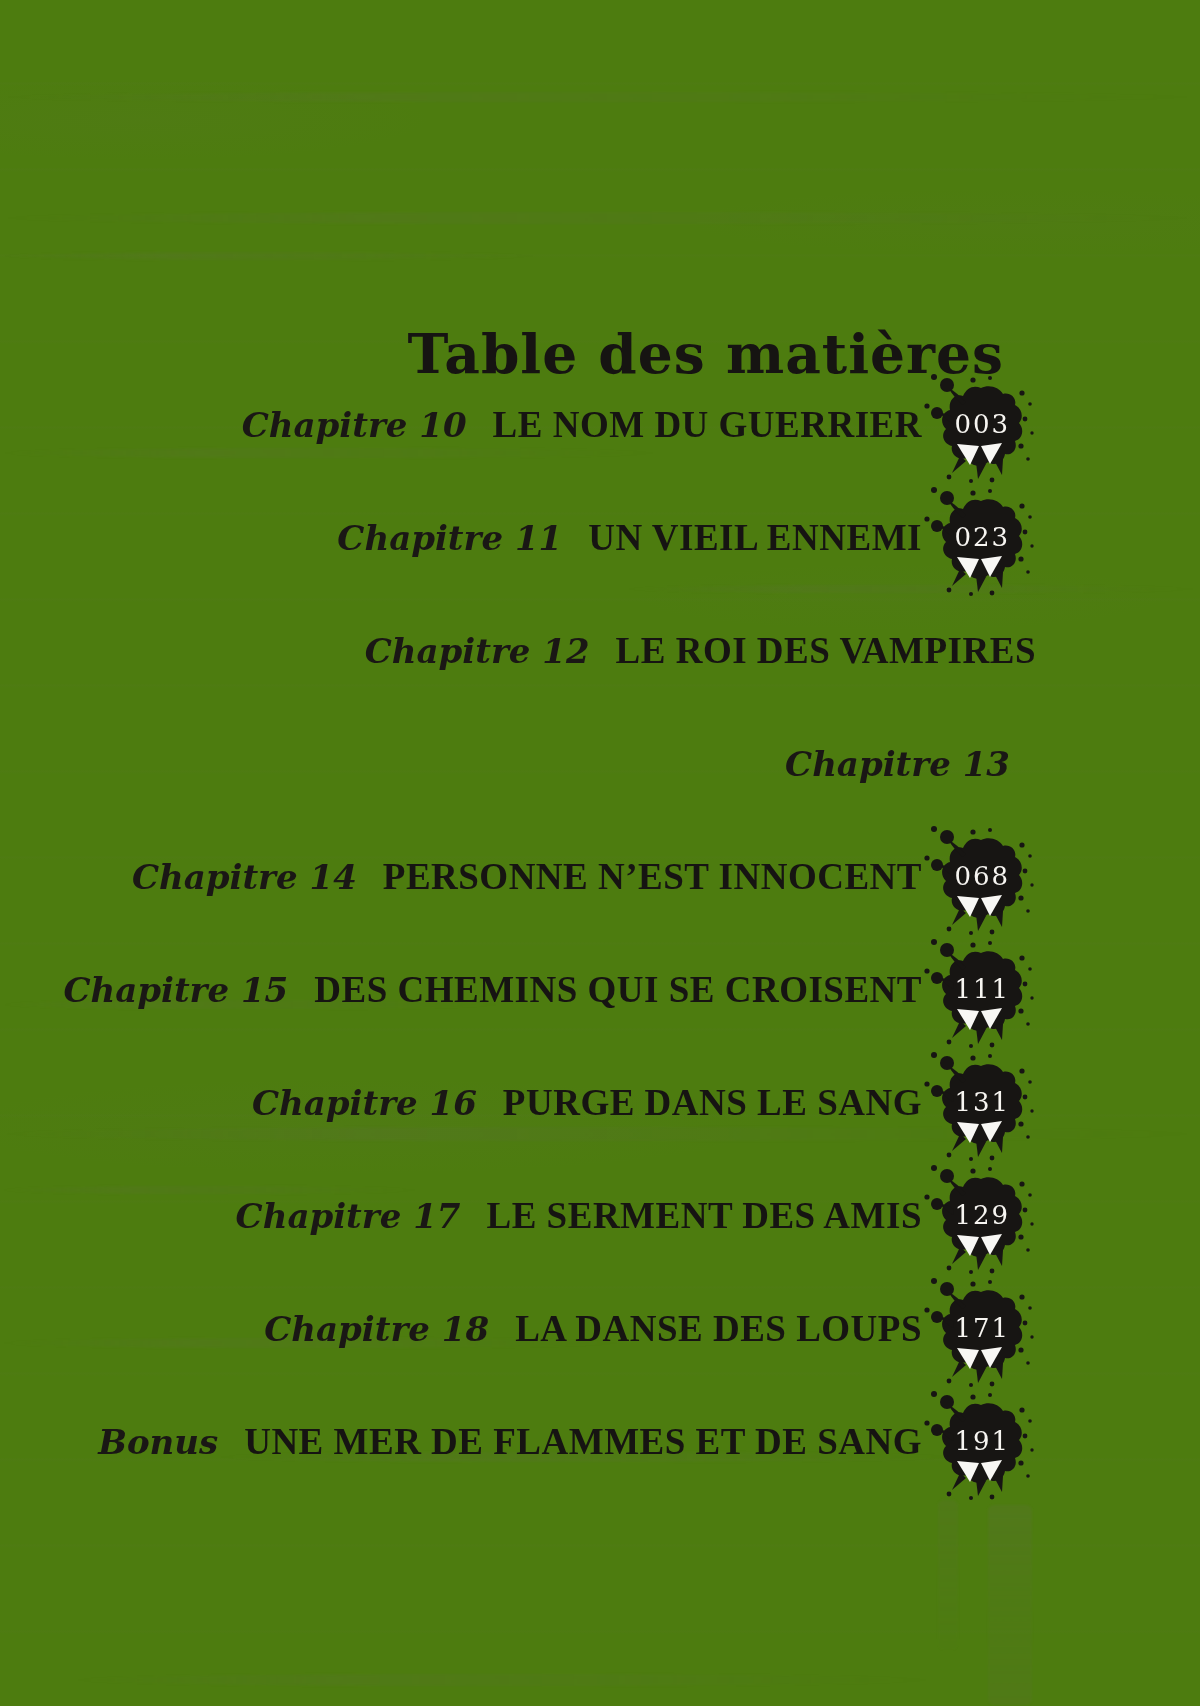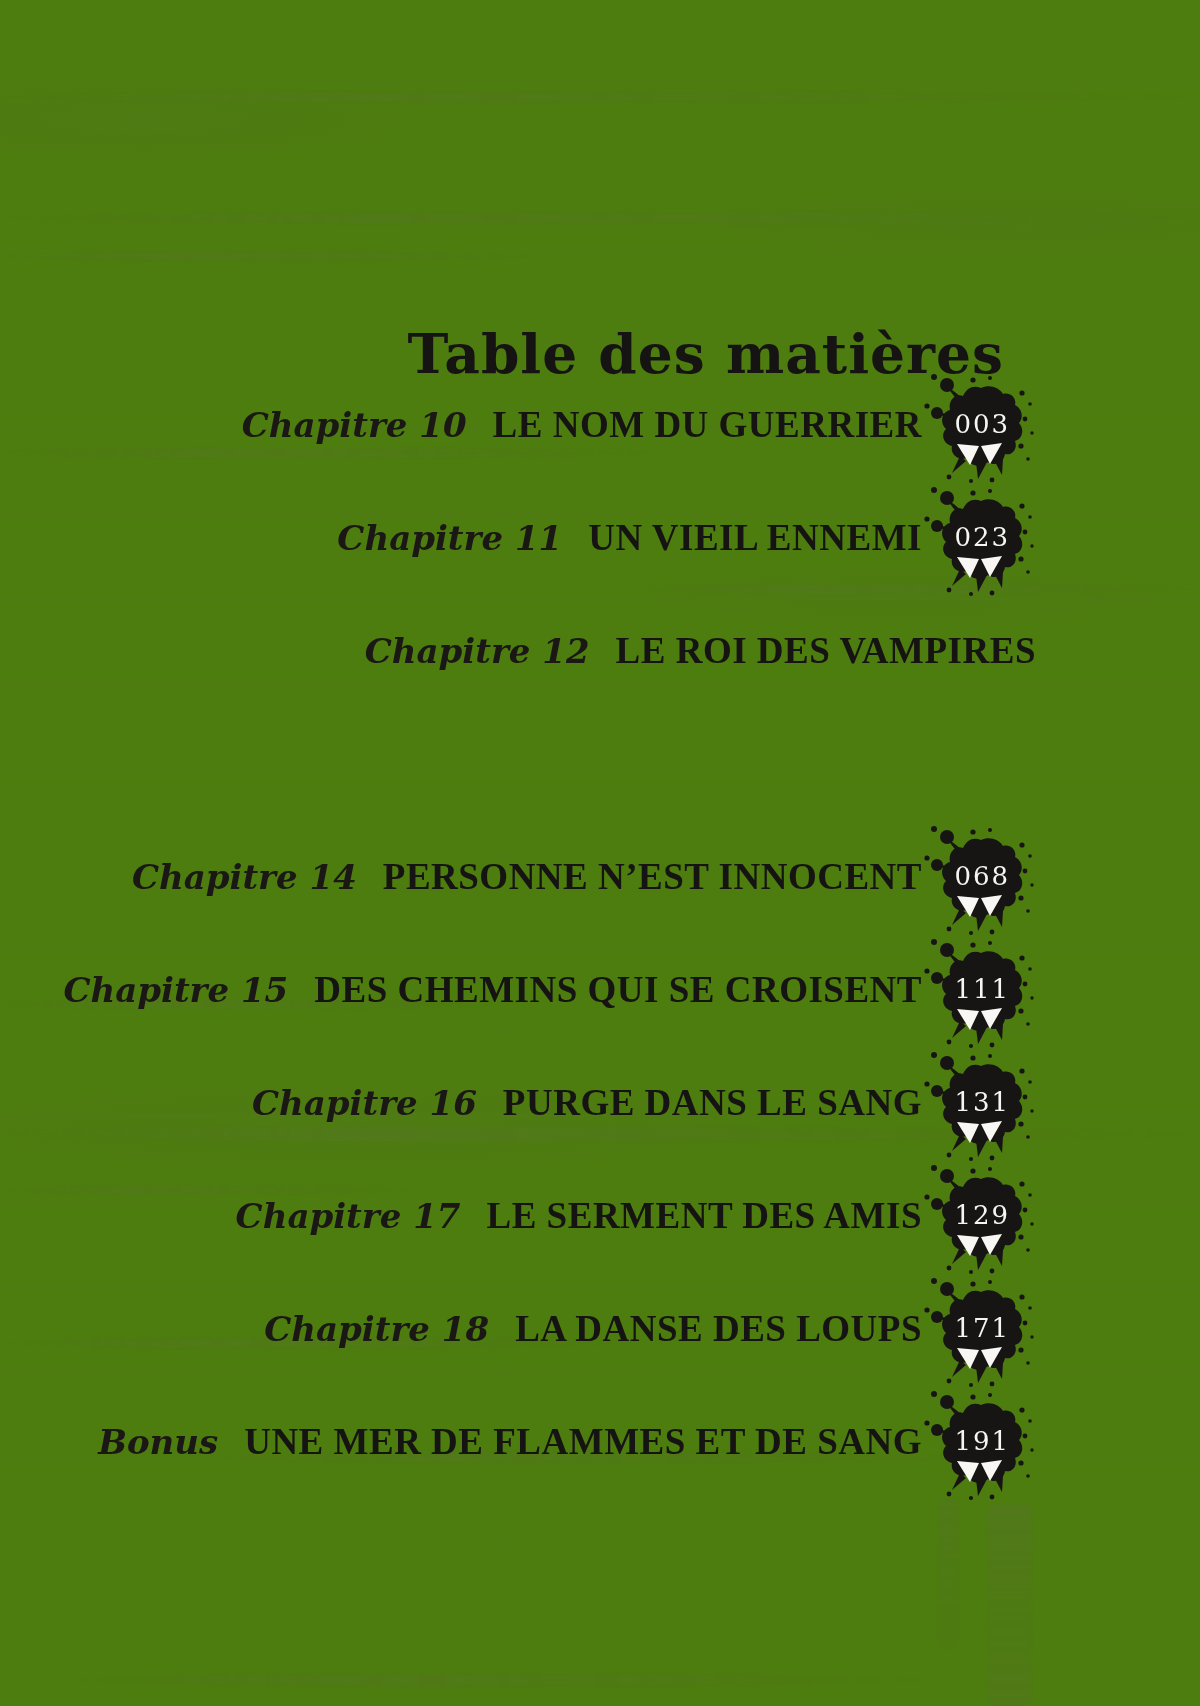--- a/index.html
+++ b/index.html
@@ -197,20 +197,21 @@
         <span class="pagenum">023</span>
       </span>
     </div>
 
     <div class="row">
       <span class="chap">Chapitre 12</span>
       <span class="ctitle">LE ROI DES VAMPIRES</span>
     </div>
 
     <div class="row">
+      <span class="chap">Chapitre 13</span>
     </div>
 
     <div class="row">
       <span class="chap">Chapitre 14</span>
       <span class="ctitle">PERSONNE N’EST INNOCENT</span>
       <span class="splat">
         <svg>
             <use href="#ink-splat-shape"></use>
           </svg>
         <span class="pagenum">068</span>

